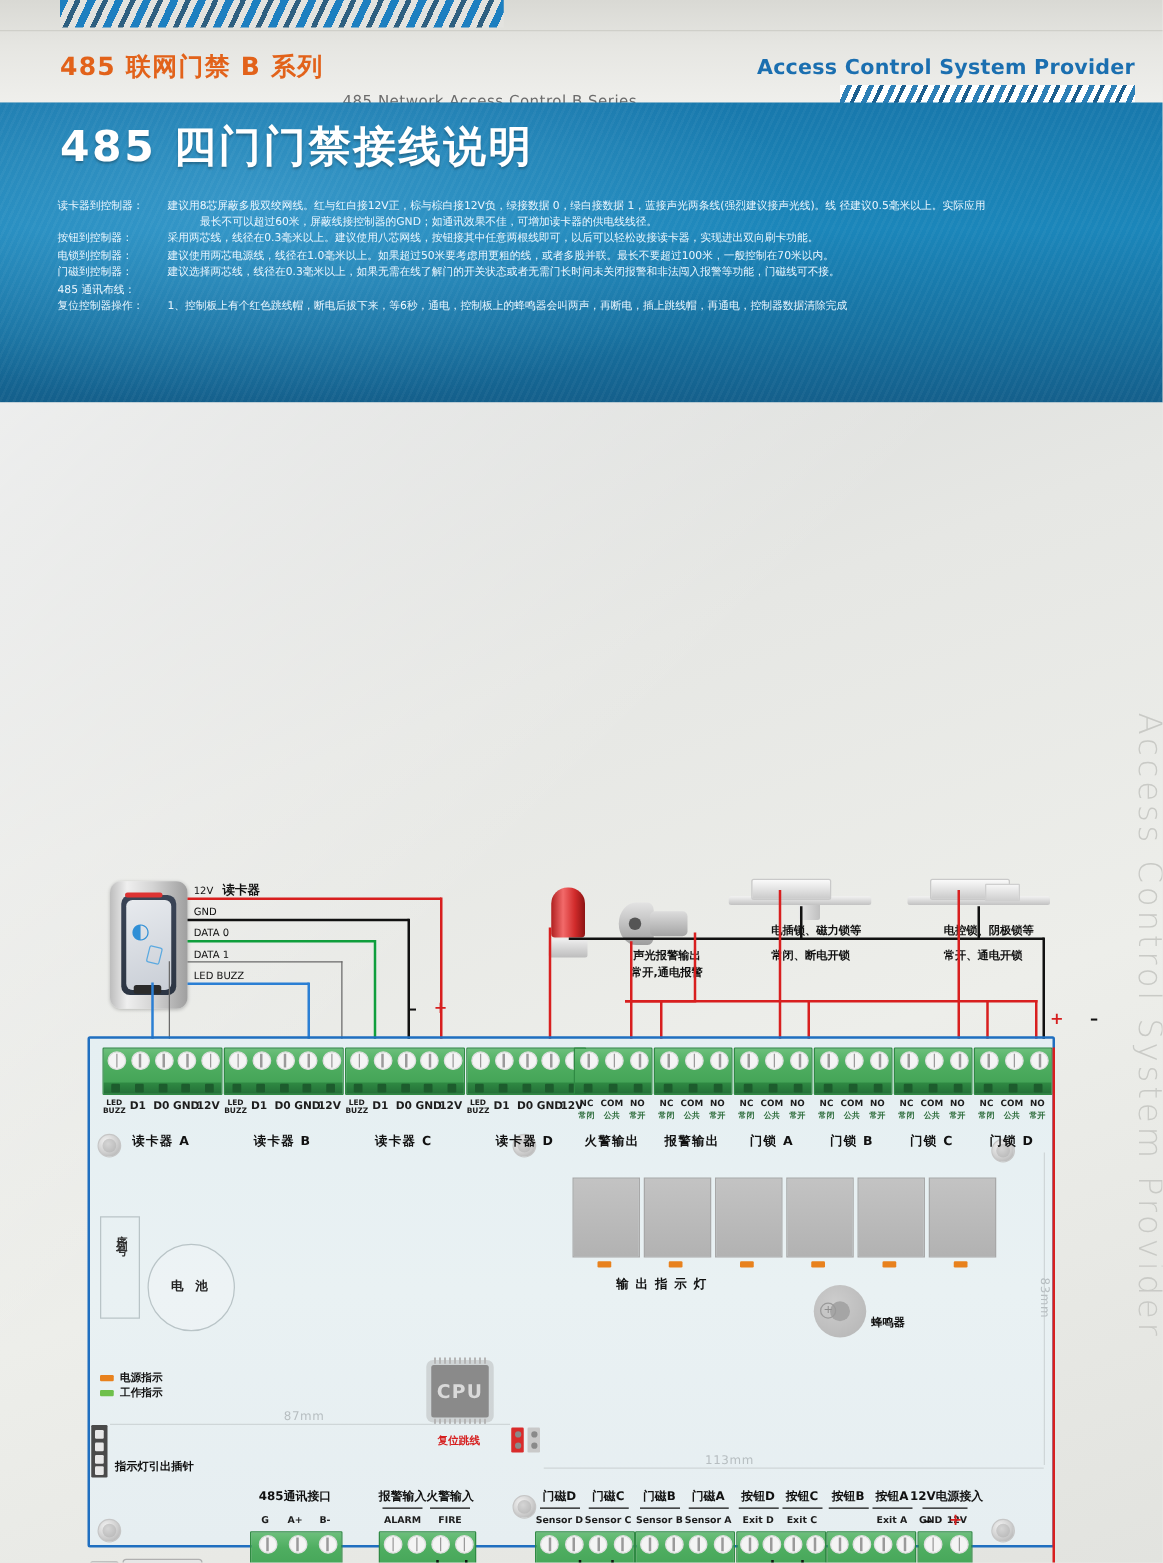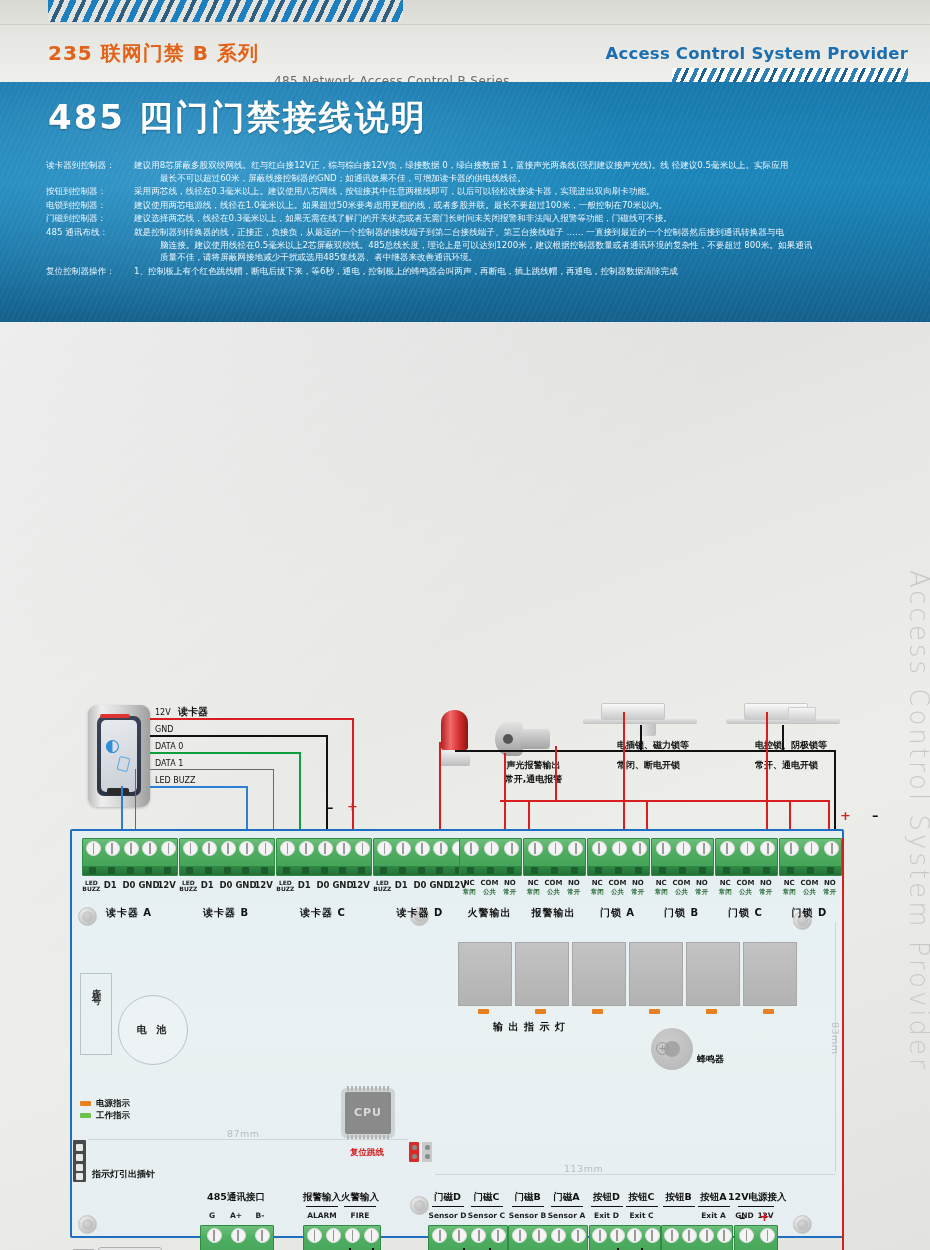--- a/index.html
+++ b/index.html
@@ -86,21 +86,21 @@
   .tlabel.sm{font-size:6px;line-height:6px;}
   .tlabel.cn{font-size:6.5px;color:#2c6b3a;}
   .grouplbl{position:absolute;font-size:10px;font-weight:bold;color:#111;white-space:nowrap;letter-spacing:1px;}
   .toplbl{position:absolute;font-size:9.5px;font-weight:bold;color:#111;white-space:nowrap;}
 
   
   .relay{position:absolute;background:linear-gradient(180deg,#c3c3c3,#b2b2b2);border:1px solid #a8a8a8;}
   .ledsm{position:absolute;width:11px;height:5px;background:#e8811d;border-radius:1px;}
   .cpu{position:absolute;left:345px;top:770px;width:46px;height:42px;background:#8a8a8a;border-radius:2px;
     box-shadow:0 0 0 4px rgba(160,160,160,.35);}
-  .cpu span{display:block;text-align:center;color:#d9d9d9;font-size:11px;font-weight:bold;line-height:42px;letter-spacing:1px;}
+  .cpu span{display:block;text-align:center;color:#d9d9d9;font-size:15px;font-weight:bold;line-height:42px;letter-spacing:1px;}
   .cpu::before,.cpu::after{content:"";position:absolute;left:2px;width:42px;height:5px;
     background:repeating-linear-gradient(90deg,#b5b5b5 0 2px,transparent 2px 4px);}
   .cpu::before{top:-6px;} .cpu::after{bottom:-6px;}
 
   .buzzer{position:absolute;left:651px;top:706px;width:42px;height:42px;border-radius:50%;
     background:radial-gradient(circle at 40% 35%,#cdcdcd,#b4b4b4);}
   .buzzer i{position:absolute;left:13px;top:13px;width:16px;height:16px;border-radius:50%;background:#a5a5a5;}
   .buzzer b{position:absolute;left:5px;top:14px;width:11px;height:11px;border-radius:50%;border:1px solid #9a9a9a;
     font-style:normal;color:#8d8d8d;font-size:9px;line-height:10px;text-align:center;font-weight:normal;}
 
@@ -181,21 +181,21 @@
     background:linear-gradient(180deg,#e7e7e7,#c2c2c2);border:1px solid #b0b0b0;}
 </style>
 </head>
 <body>
 
 <div class="page">
 
   <div class="hdr-top">
     <div class="stripes-tl"></div>
     <div class="hdr-line"></div>
-    <div class="brand-cn">235 联网门禁 B 系列</div>
+    <div class="brand-cn">485 联网门禁 B 系列</div>
     <div class="brand-en">485 Network Access Control  B  Series</div>
     <div class="provider">Access Control System Provider</div>
     <div class="stripes-tr"></div>
   </div>
 
   <div class="hdr-blue"></div>
   <div class="maintitle">485 四门门禁接线说明</div>
 
   <div class="spec" id="spec-block">
       <div class="row">
@@ -218,25 +218,20 @@
         </div>
       </div>
       <div class="row">
         <div class="lbl">门磁到控制器：</div>
         <div class="val">
           <p>建议选择两芯线，线径在0.3毫米以上，如果无需在线了解门的开关状态或者无需门长时间未关闭报警和非法闯入报警等功能，门磁线可不接。</p>
         </div>
       </div>
       <div class="row">
         <div class="lbl">485 通讯布线：</div>
-        <div class="val">
-          <p>就是控制器到转换器的线，正接正，负接负，从最远的一个控制器的接线端子到第二台接线端子、第三台接线端子 …… 一直接到最近的一个控制器然后接到通讯转换器与电</p>
-          <p class="ind">脑连接。建议使用线径在0.5毫米以上2芯屏蔽双绞线。485总线长度，理论上是可以达到1200米，建议根据控制器数量或者通讯环境的复杂性，不要超过 800米。如果通讯</p>
-          <p class="ind">质量不佳，请将屏蔽网接地减少干扰或选用485集线器、者中继器来改善通讯环境。</p>
-        </div>
       </div>
       <div class="row">
         <div class="lbl">复位控制器操作：</div>
         <div class="val">
           <p>1、控制板上有个红色跳线帽，断电后拔下来，等6秒，通电，控制板上的蜂鸣器会叫两声，再断电，插上跳线帽，再通电，控制器数据清除完成</p>
         </div>
       </div>
     </div>
 
   <div class="canvas">

